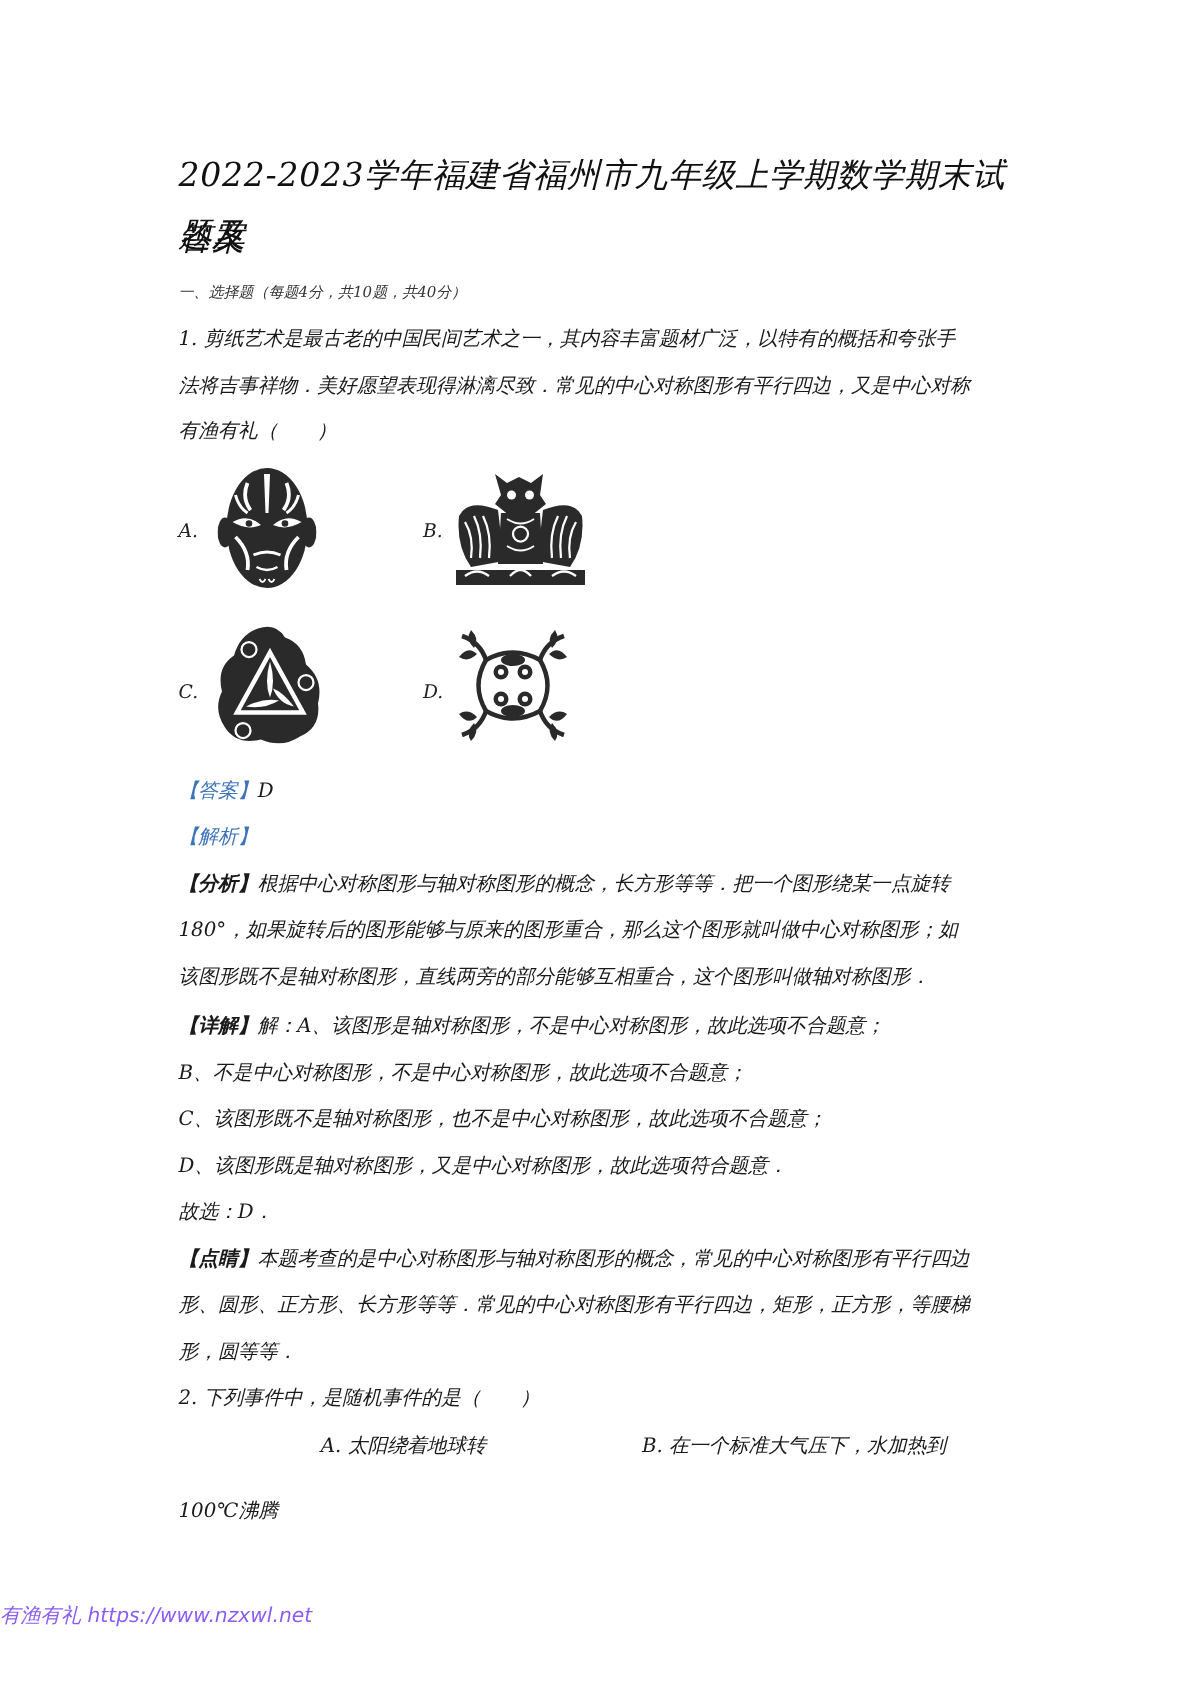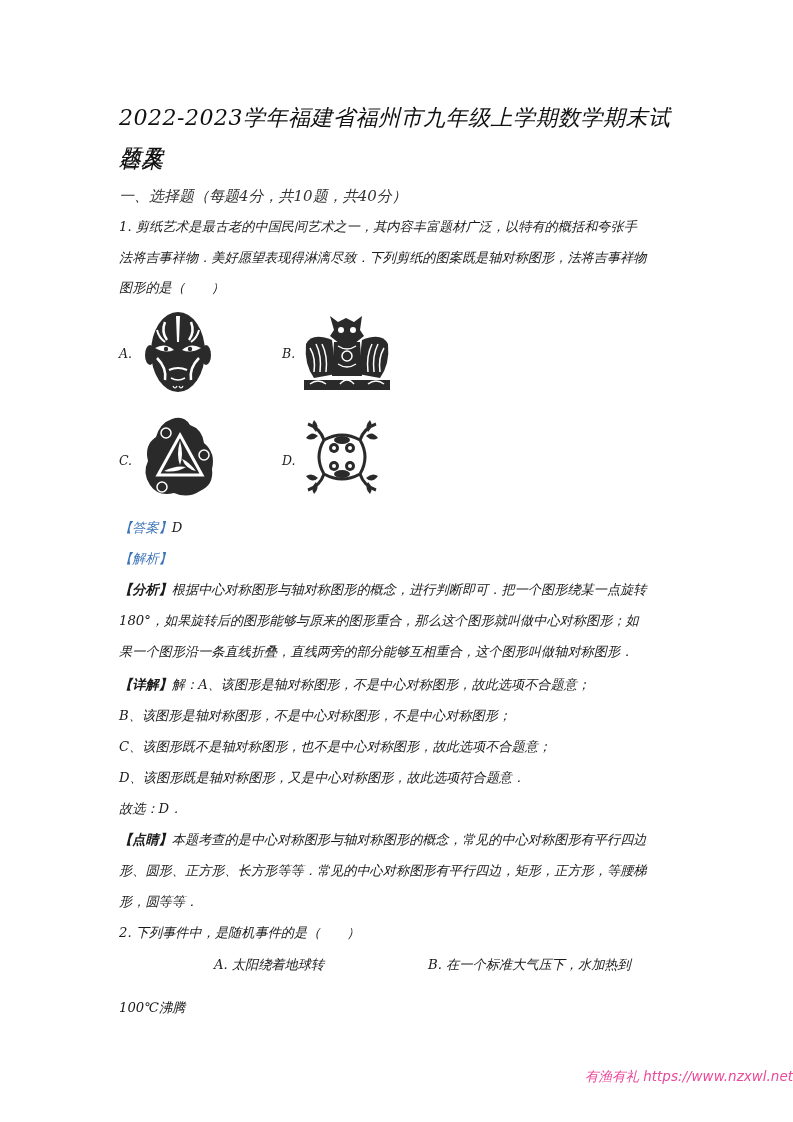--- a/index.html
+++ b/index.html
@@ -14,49 +14,49 @@
     font-size: 22px; line-height: 40px; letter-spacing: 0.5px;
     color: #111;
   }
   .title.l1 { top: 98px; }
   .title.l2 { top: 140px; }
   .line {
     position: absolute; left: 119px; width: 560px;
     font-size: 13.2px; line-height: 20px; white-space: nowrap;
     color: #1a1a1a;
   }
-  .line.small { font-size: 15px; color: #333; }
+  .line.small { font-size: 10px; color: #333; }
   .blue { color: #3d74b8; }
   .bold-br { font-weight: bold; }
   .opt-label {
     position: absolute; font-size: 12.5px; color: #222;
   }
   .fig {
     position: absolute;
   }
   .fig svg { display: block; }
   .footer {
-    position: absolute; top: 1068px; left: 0; width: 793px; text-align: right;
+    position: absolute; top: 1068px; left: 0; width: 793px; text-align: left;
     font-family: "DejaVu Sans", "Liberation Sans", sans-serif;
-    font-size: 13.5px; color: #ec4899;
+    font-size: 13.5px; color: #8b5cf6;
   }
 </style>
 </head>
 <body>
 
 <div class="page">
 
   <div class="title l1">2022-2023学年福建省福州市九年级上学期数学期末试题及</div>
   <div class="title l2">答案</div>
 
   <div class="line small" style="top:186px;">一、选择题（每题4分，共10题，共40分）</div>
 
   <div class="line" style="top:217px;">1. 剪纸艺术是最古老的中国民间艺术之一，其内容丰富题材广泛，以特有的概括和夸张手</div>
-  <div class="line" style="top:248px;">法将吉事祥物．美好愿望表现得淋漓尽致．下列剪纸的图案既是轴对称图形，法将吉事祥物</div>
-  <div class="line" style="top:278px;">图形的是（　　）</div>
+  <div class="line" style="top:248px;">法将吉事祥物．美好愿望表现得淋漓尽致．常见的中心对称图形有平行四边，又是中心对称</div>
+  <div class="line" style="top:278px;">有渔有礼（　　）</div>
 
   <div class="opt-label" style="left:119px; top:346px;">A.</div>
   <div class="fig" style="left:145px; top:308px;">
     <svg width="66" height="92" viewBox="0 0 66 92">
       <ellipse cx="33" cy="44" rx="27" ry="40" fill="#2a2a2a"></ellipse>
       <ellipse cx="5" cy="47" rx="5" ry="10" fill="#2a2a2a"></ellipse>
       <ellipse cx="61" cy="47" rx="5" ry="10" fill="#2a2a2a"></ellipse>
       <path d="M31 8 L35 8 L34 34 L32 34 Z" fill="#fff"></path>
       <path d="M20 14 Q16 24 22 32" stroke="#fff" stroke-width="2.5" fill="none"></path>
       <path d="M46 14 Q50 24 44 32" stroke="#fff" stroke-width="2.5" fill="none"></path>
@@ -145,29 +145,29 @@
   </div>
 
   <div class="line" style="top:518px;">
     <span class="blue">【答案】</span><span>D</span>
   </div>
   <div class="line" style="top:549px;">
     <span class="blue">【解析】</span>
   </div>
 
   <div class="line" style="top:580px;">
-    <span class="bold-br">【分析】</span><span>根据中心对称图形与轴对称图形的概念，进行判断即可．把一个图形绕某一点旋转</span>
+    <span class="bold-br">【分析】</span><span>根据中心对称图形与轴对称图形的概念，长方形等等．把一个图形绕某一点旋转</span>
   </div>
   <div class="line" style="top:611px;">180°，如果旋转后的图形能够与原来的图形重合，那么这个图形就叫做中心对称图形；如</div>
-  <div class="line" style="top:642px;">果一个图形沿一条直线折叠，直线两旁的部分能够互相重合，这个图形叫做轴对称图形．</div>
+  <div class="line" style="top:642px;">该图形既不是轴对称图形，直线两旁的部分能够互相重合，这个图形叫做轴对称图形．</div>
 
   <div class="line" style="top:675px;">
     <span class="bold-br">【详解】</span><span>解：A、该图形是轴对称图形，不是中心对称图形，故此选项不合题意；</span>
   </div>
-  <div class="line" style="top:706px;">B、该图形是轴对称图形，不是中心对称图形，不是中心对称图形；</div>
+  <div class="line" style="top:706px;">B、不是中心对称图形，不是中心对称图形，故此选项不合题意；</div>
   <div class="line" style="top:737px;">C、该图形既不是轴对称图形，也不是中心对称图形，故此选项不合题意；</div>
   <div class="line" style="top:768px;">D、该图形既是轴对称图形，又是中心对称图形，故此选项符合题意．</div>
   <div class="line" style="top:799px;">故选：D．</div>
 
   <div class="line" style="top:830px;">
     <span class="bold-br">【点睛】</span><span>本题考查的是中心对称图形与轴对称图形的概念，常见的中心对称图形有平行四边</span>
   </div>
   <div class="line" style="top:861px;">形、圆形、正方形、长方形等等．常见的中心对称图形有平行四边，矩形，正方形，等腰梯</div>
   <div class="line" style="top:892px;">形，圆等等．</div>
 

